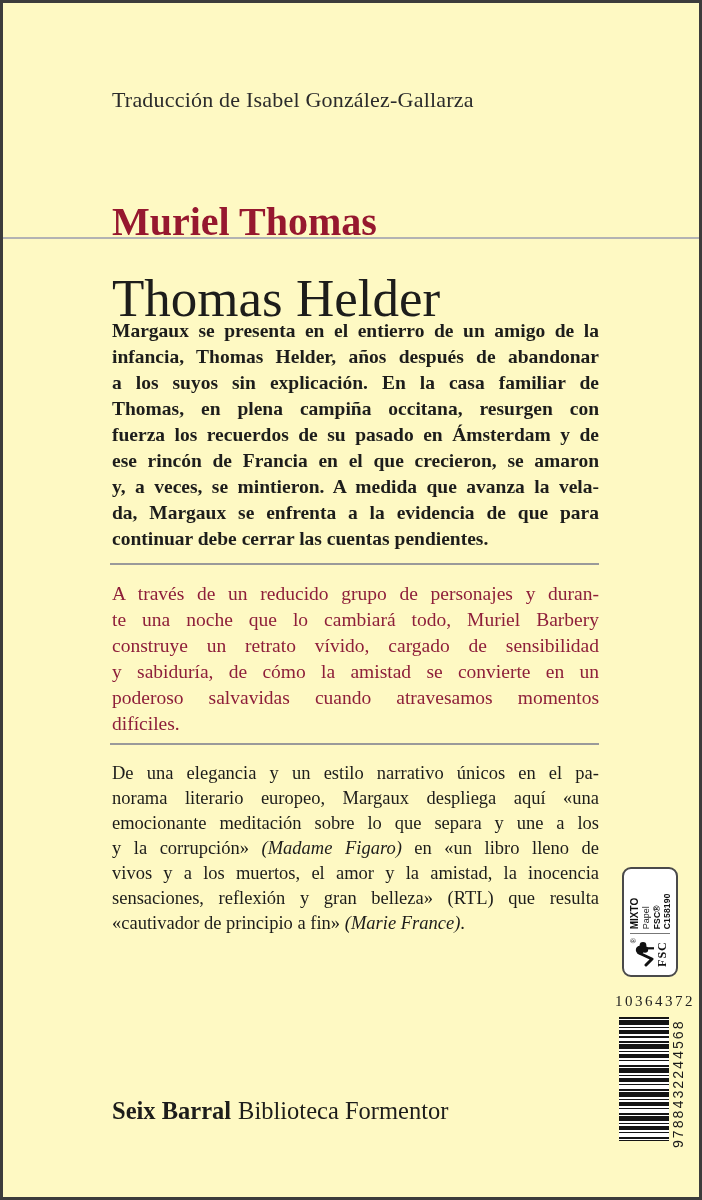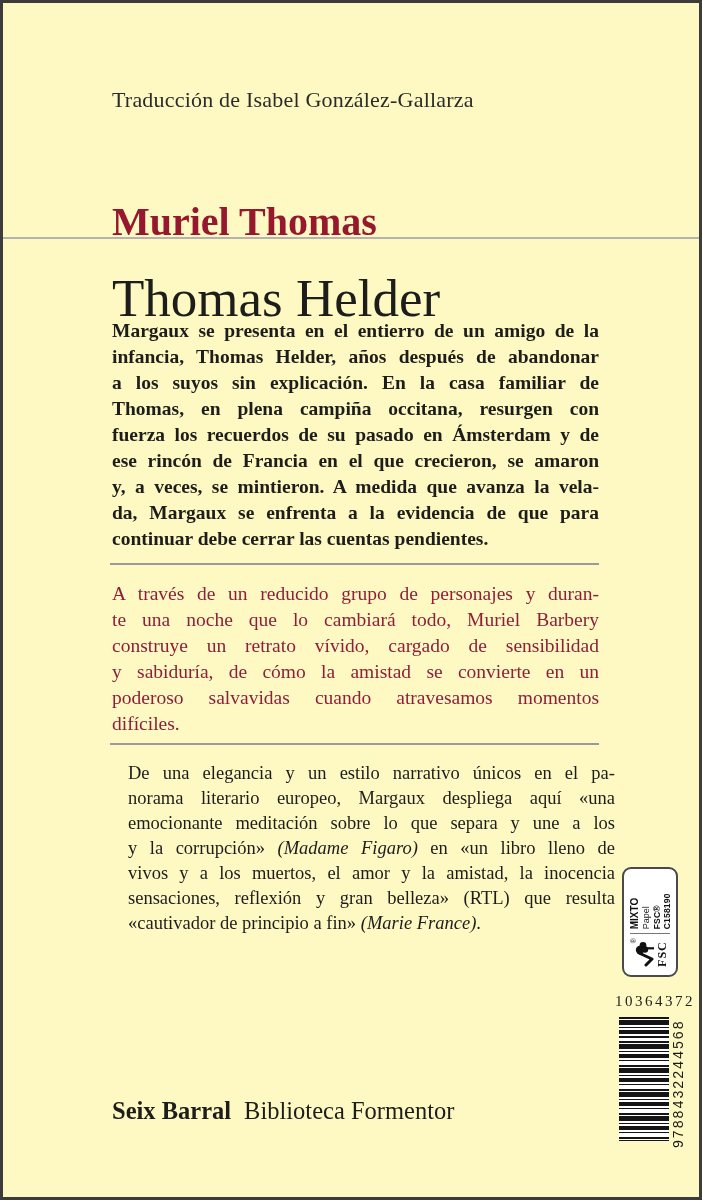--- a/index.html
+++ b/index.html
@@ -30,21 +30,21 @@
     font-size:53px;color:#1d1d1b;line-height:40px;margin-top:32px;
   }
   .para{position:absolute;left:109px;width:487px;}
   .para .tline{
     text-align:justify;text-align-last:justify;
     white-space:nowrap;
   }
   .para .tline:last-child{text-align-last:left;}
   .p1{top:315px;font-size:19.5px;font-weight:bold;line-height:26px;}
   .p2{top:578px;font-size:19.5px;font-weight:normal;line-height:26px;color:#8e1f3a;}
-  .p3{top:758px;font-size:18.5px;line-height:25px;margin-left:16px;}
+  .p3{top:758px;font-size:18.5px;line-height:25px;}
   .it{font-style:italic;}
   .divider{position:absolute;left:107px;width:489px;height:2px;background:#9a9a9a;}
   .d1{top:560px;}
   .d2{top:740px;}
 
   
   .fsc-wrap{position:absolute;left:618px;top:863px;width:58px;height:112px;}
   .fsc-inner{
     position:absolute;left:50%;top:50%;
     width:110px;height:56px;
@@ -86,21 +86,21 @@
     position:absolute;left:668px;top:1148px;width:134px;height:16px;
     transform-origin:0 0;transform:rotate(-90deg);
     font-family:"Liberation Mono", monospace;
     font-size:14px;letter-spacing:1.5px;color:#1a1a1a;
     text-align:center;
   }
   .imprint{
     position:absolute;left:109px;top:1094px;
     font-size:24.5px;color:#1d1d1b;
   }
-  .imprint .pub{font-weight:bold;margin-right:13px;}
+  .imprint .pub{font-weight:bold;margin-right:7px;}
 </style>
 </head>
 <body>
 
 <div class="page">
 
   <div class="translator">Traducción de Isabel González-Gallarza</div>
 
   <div class="rule-across"></div>
   <div class="author">Muriel Thomas</div>

